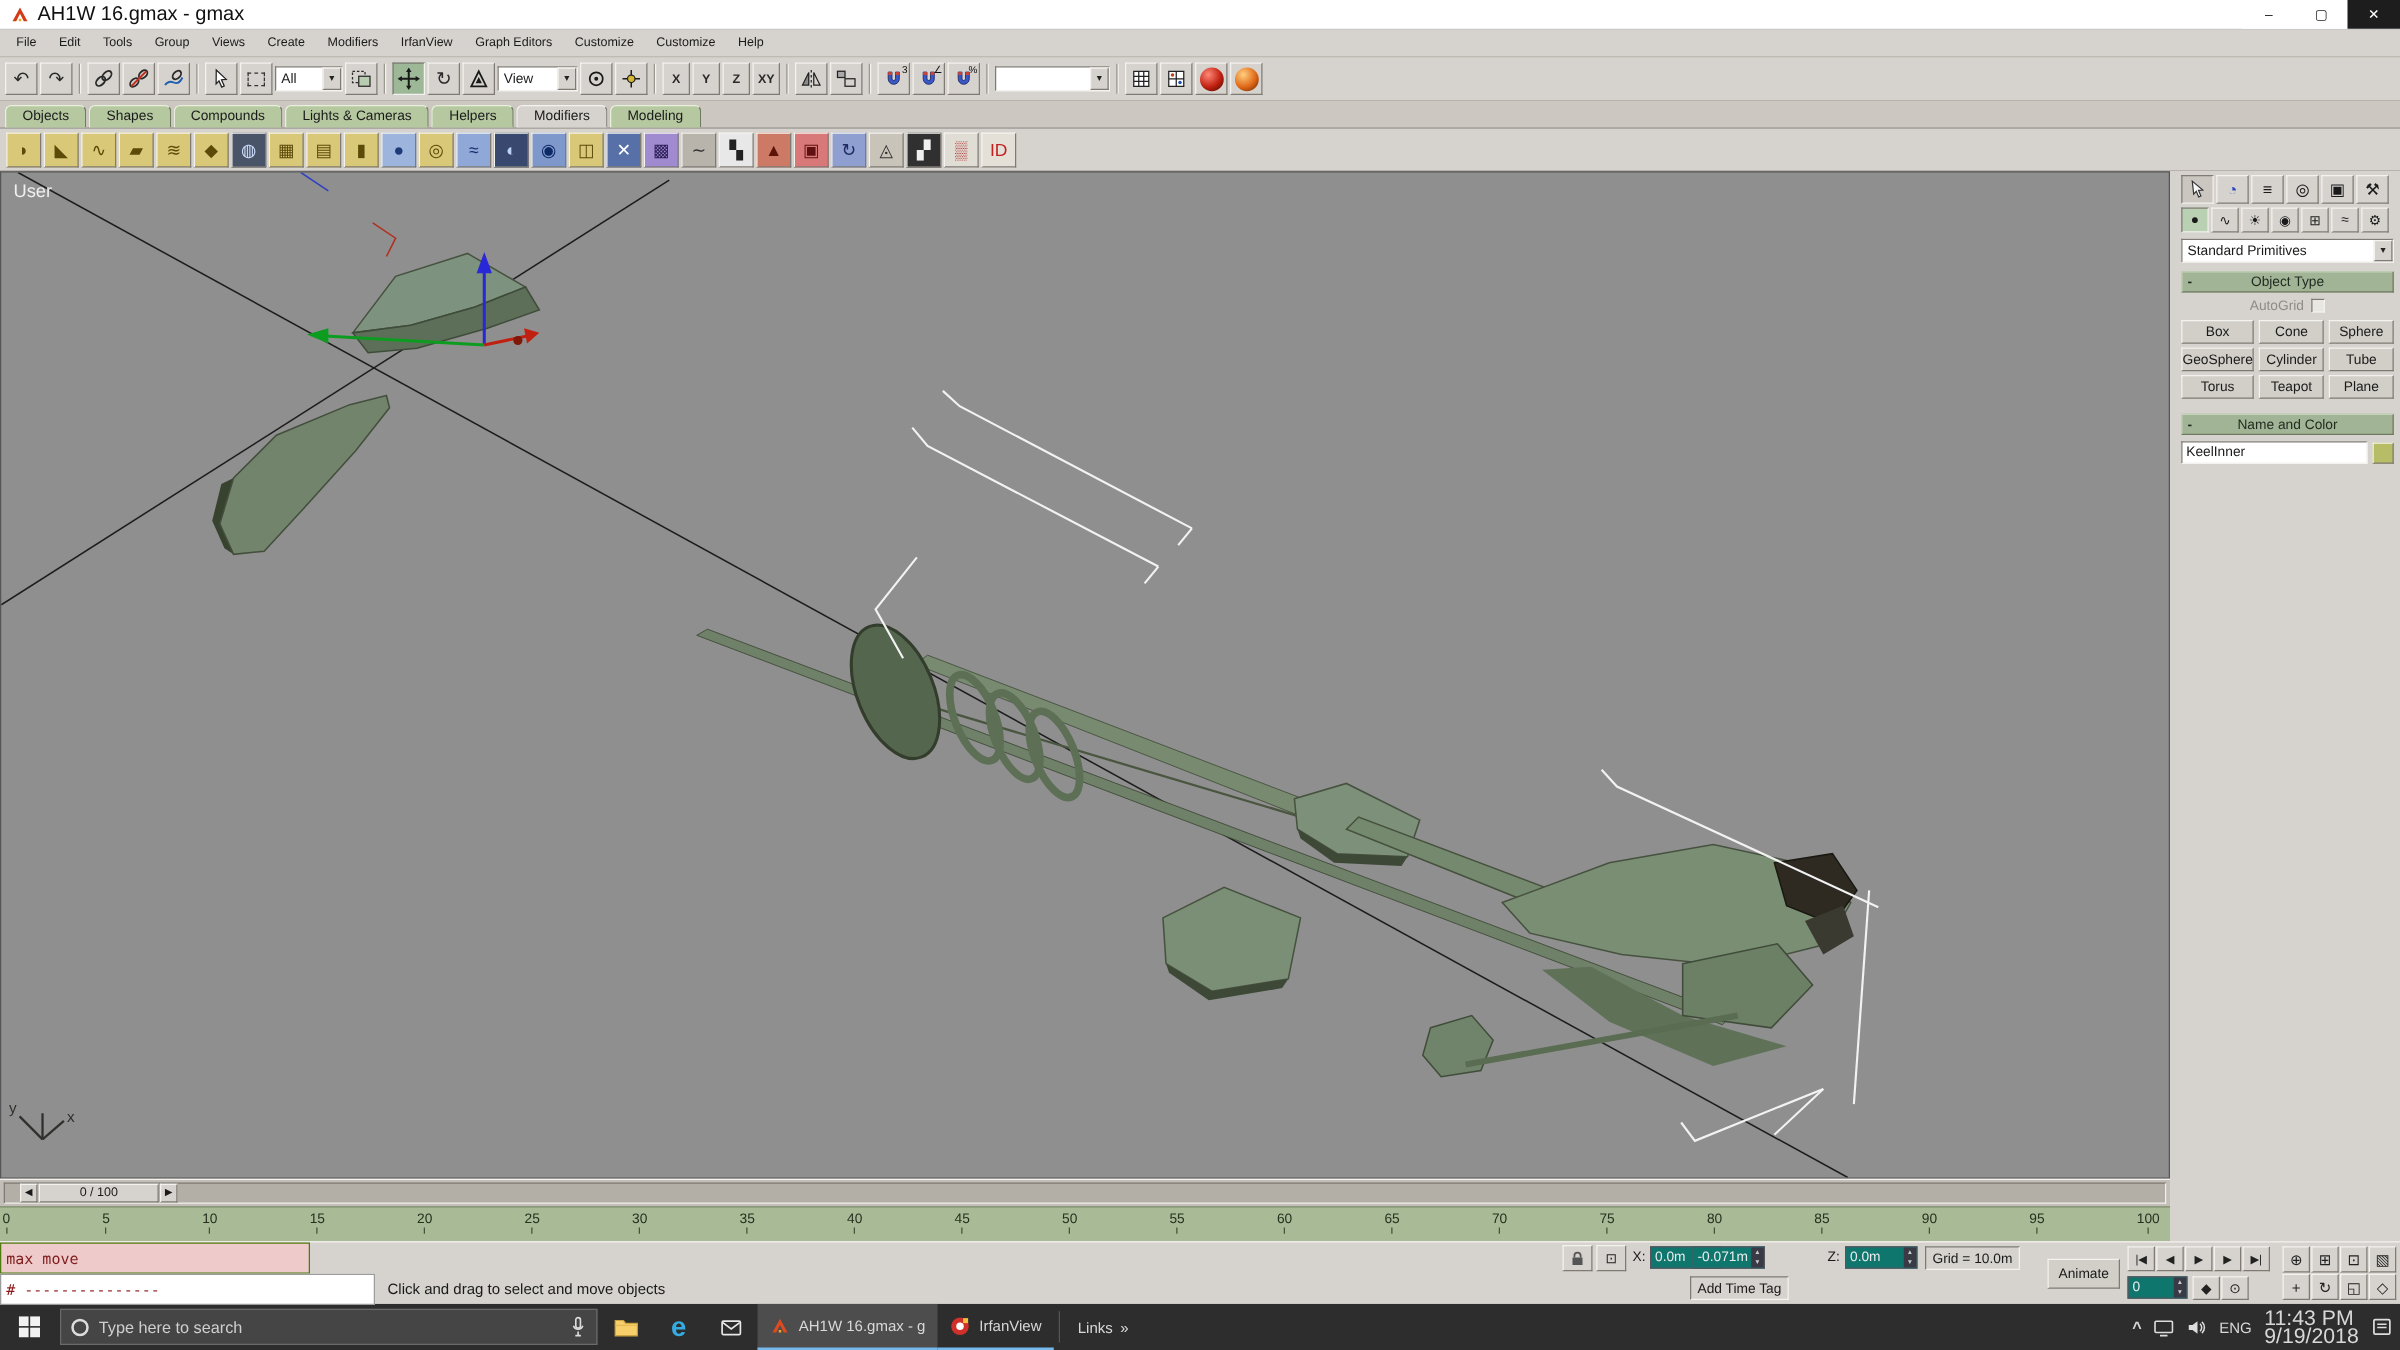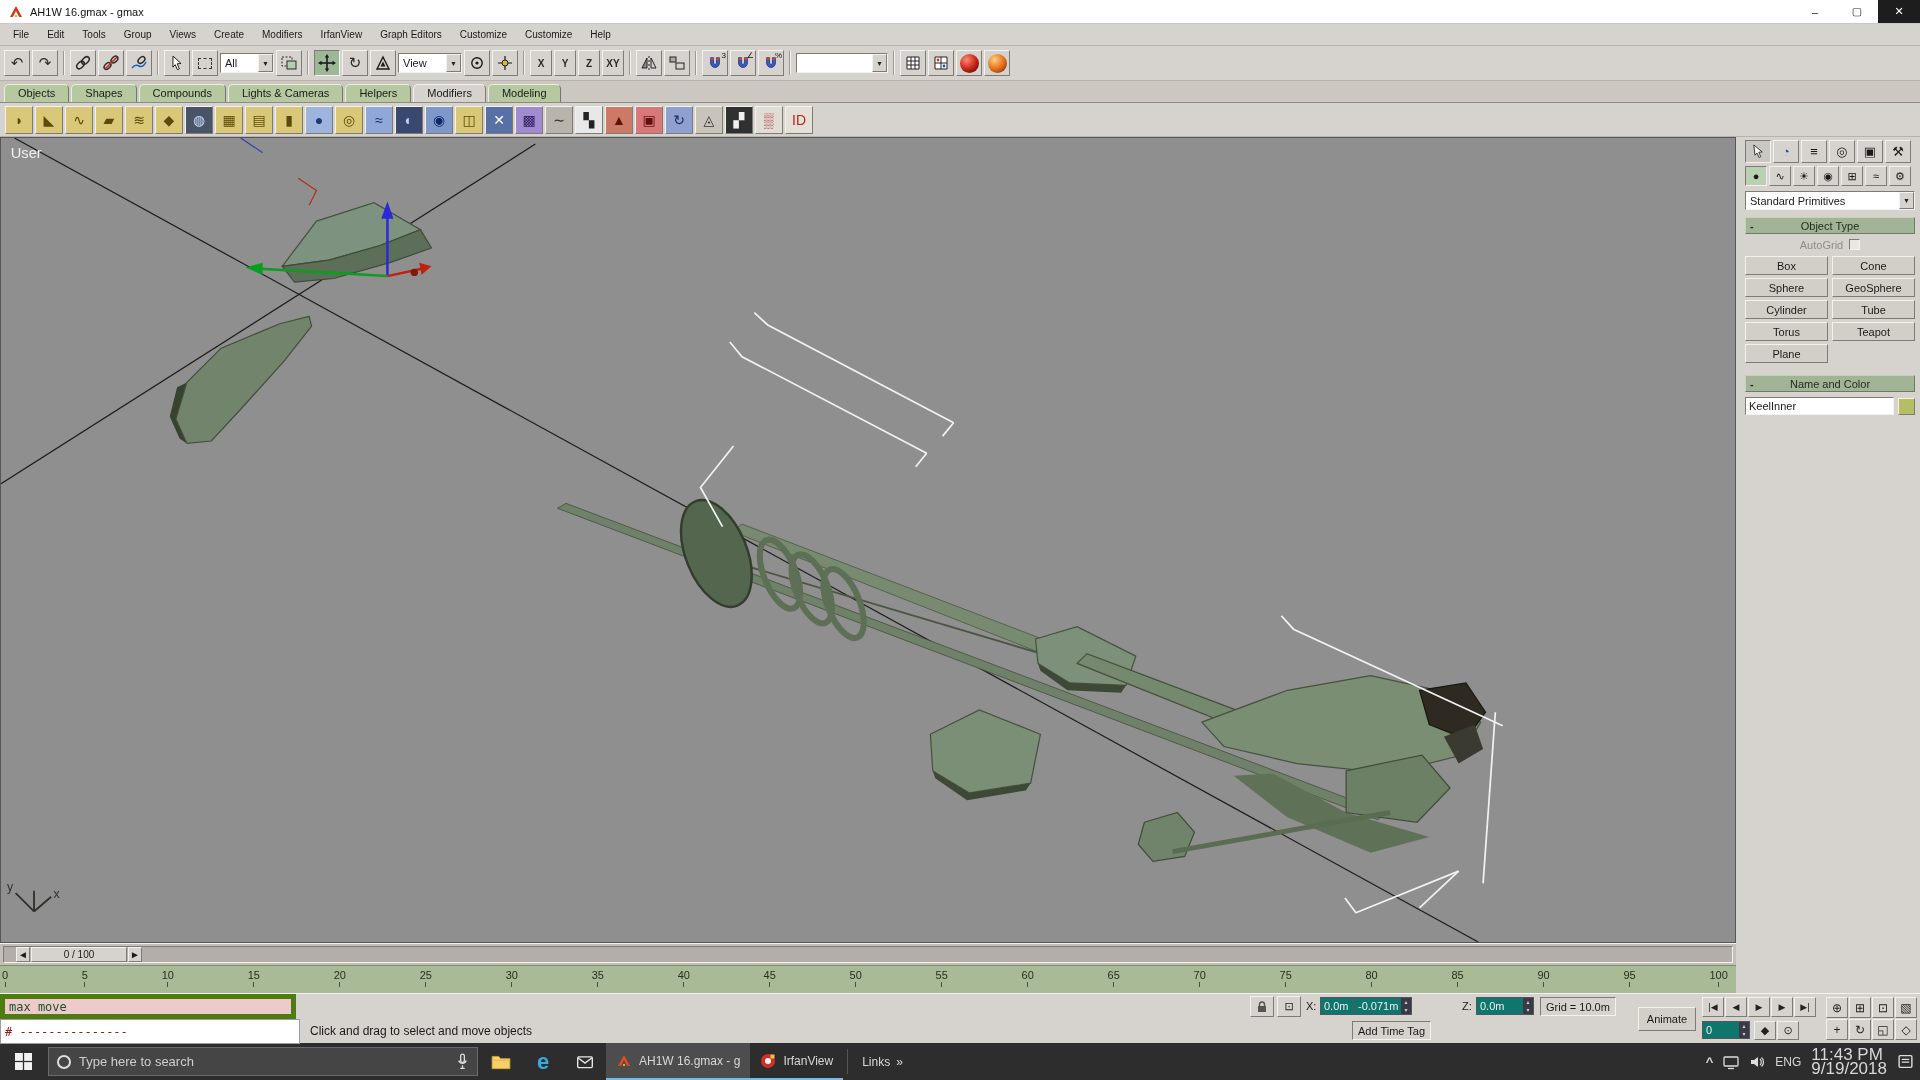--- a/index.html
+++ b/index.html
@@ -3,21 +3,21 @@
 <meta charset="utf-8">
 <style>
   *{box-sizing:border-box;margin:0;padding:0}
   html,body{width:1920px;height:1080px;overflow:hidden}
   body{font-family:"Liberation Sans",sans-serif;font-size:12px;color:#1a1a1a;background:#d6d3ce}
   .screen{position:relative;width:1920px;height:1080px;background:#d6d3ce}
 
   
   .titlebar{height:24px;background:#ffffff;display:flex;align-items:center;border-bottom:1px solid #c9c9c9}
   .titlebar .applogo{width:16px;height:16px;margin:0 6px 0 8px}
-  .titlebar .title{font-size:11px;color:#111}
+  .titlebar .title{font-size:16px;color:#111}
   .wincontrols{margin-left:auto;display:flex;height:100%}
   .winbtn{width:42px;height:100%;display:flex;align-items:center;justify-content:center;font-size:11px;color:#222;background:#fff}
   .winbtn.close{background:#1d1d1d;color:#fff}
 
   
   .menubar{height:22px;background:#d6d3ce;display:flex;align-items:center;padding-left:4px;border-bottom:1px solid #b7b3ac}
   .menuitem{padding:2px 9px;font-size:10px;cursor:default}
 
   
   .toolbar{height:35px;background:#d6d3ce;display:flex;align-items:center;padding:0 4px;gap:2px;border-bottom:1px solid #b7b3ac}
@@ -53,39 +53,39 @@
   .cptab{width:26px;height:23px;border:1px solid;border-color:#f4f2ee #7f7b74 #7f7b74 #f4f2ee;display:flex;align-items:center;justify-content:center;font-size:13px}
   .cptab.pressed{border-color:#7f7b74 #f4f2ee #f4f2ee #7f7b74;background:#cbc7c0}
   .cp-subtabs{display:flex;gap:2px;margin-bottom:5px}
   .cpsub{width:22px;height:20px;border:1px solid;border-color:#f4f2ee #7f7b74 #7f7b74 #f4f2ee;display:flex;align-items:center;justify-content:center;font-size:11px}
   .cpsub.pressed{border-color:#7f7b74 #f4f2ee #f4f2ee #7f7b74;background:#b9d0b2}
   .cp-dd{margin-bottom:7px;height:19px}
   .rollout{height:17px;background:#a2b496;border:1px solid;border-color:#c4d2b8 #6f7a62 #6f7a62 #c4d2b8;display:flex;align-items:center;justify-content:center;font-size:11px;color:#1f2a1f;position:relative;margin-bottom:5px}
   .rominus{position:absolute;left:4px;font-weight:bold}
   .autogrid{display:flex;align-items:flex-start;justify-content:center;gap:6px;color:#8f8c85;font-size:11px;margin-bottom:5px}
   .chk{width:11px;height:11px;background:#e9e7e2;border:1px solid;border-color:#7f7b74 #f4f2ee #f4f2ee #7f7b74}
-  .objgrid{display:grid;grid-template-columns:1fr 1fr;gap:3px 4px;margin-bottom:12px}
+  .objgrid{display:grid;grid-template-columns:1fr 1fr 1fr;gap:3px 4px;margin-bottom:12px}
   .objbtn{height:19px;background:#d2cfc8;border:1px solid;border-color:#f4f2ee #7f7b74 #7f7b74 #f4f2ee;font-size:11px;font-family:"Liberation Sans",sans-serif;display:flex;align-items:center;justify-content:center}
   .namerow{display:flex;align-items:center;gap:4px}
   .namefield{flex:1;height:18px;background:#fff;border:1px solid;border-color:#7f7b74 #f4f2ee #f4f2ee #7f7b74;font-size:11px;display:flex;align-items:center;padding-left:3px}
   .swatch{width:17px;height:17px;border:1px solid;border-color:#f4f2ee #7f7b74 #7f7b74 #f4f2ee}
 
   
   .timeslider{position:absolute;left:0;top:806px;width:1736px;height:22px;background:#c3bfb8;display:flex;align-items:center;padding:0 3px;border-top:1px solid #f4f2ee}
   .slidertrack{flex:1;height:17px;background:#b3afa7;border:1px solid;border-color:#7f7b74 #f4f2ee #f4f2ee #7f7b74;position:relative;display:flex;align-items:center}
   .sliderbtn{height:15px;font-size:10px;display:flex;align-items:center;justify-content:center;background:#d6d3ce;border:1px solid;border-color:#f4f2ee #7f7b74 #7f7b74 #f4f2ee}
   .arrbtn{width:14px}
   .slabel{width:96px;margin:0 1px}
   .ruler{position:absolute;left:0;top:828px;width:1736px;height:28px;background:#a9ba97;border-top:1px solid #7d8c6c;display:flex;justify-content:space-between;padding:3px 8px 0 2px}
   .tick{display:flex;flex-direction:column;align-items:center;font-size:11px;color:#26301e}
   .tmark{width:1px;height:5px;background:#46523a;margin-top:1px}
 
   
   .statusbar{position:relative;height:50px;background:#d6d3ce;border-top:1px solid #f4f2ee}
-  .listener1{position:absolute;left:0;top:0;width:296px;height:25px;background:#eecaca;border:5px solid #4d7c0f;font-family:"DejaVu Sans Mono",monospace;font-size:12px;color:#14532d;display:flex;align-items:center;padding-left:4px}
+  .listener1{position:absolute;left:0;top:0;width:248px;height:25px;background:#eecaca;border:1px solid #4d7c0f;font-family:"DejaVu Sans Mono",monospace;font-size:12px;color:#7f1d1d;display:flex;align-items:center;padding-left:4px}
   .listener2{position:absolute;left:0;top:25px;width:300px;height:25px;background:#ffffff;border:1px solid #9c9c9c;font-family:"DejaVu Sans Mono",monospace;font-size:12px;color:#8c1a1a;display:flex;align-items:center;padding-left:4px}
   .selstatus{position:absolute;left:304px;top:2px;width:938px;height:21px;border:1px solid;border-color:#7f7b74 #f4f2ee #f4f2ee #7f7b74;display:flex;align-items:center;padding-left:6px;font-size:12px}
   .prompt{position:absolute;left:304px;top:26px;width:938px;height:21px;display:flex;align-items:center;padding-left:6px;font-size:12px}
   .sb-abs{position:absolute}
   .minibtn{height:21px;background:#d6d3ce;border:1px solid;border-color:#f4f2ee #7f7b74 #7f7b74 #f4f2ee;display:flex;align-items:center;justify-content:center;font-size:11px;color:#222}
   .coordlabel{font-size:11px}
   .coordfield{height:18px;background:#0f766e;border:1px solid #55555f;color:#ececec;font-size:11px;display:flex;align-items:center}
   .coordfield span.v{flex:1;padding:0 3px;white-space:nowrap;overflow:hidden}
   .spin{display:flex;flex-direction:column;width:10px;height:100%;background:#3a3a46;color:#ccc;font-size:6px;line-height:8px;align-items:center;justify-content:center}
   .sb-box{border:1px solid;border-color:#7f7b74 #f4f2ee #f4f2ee #7f7b74;font-size:11px;display:flex;align-items:center;padding:0 5px;height:19px}

